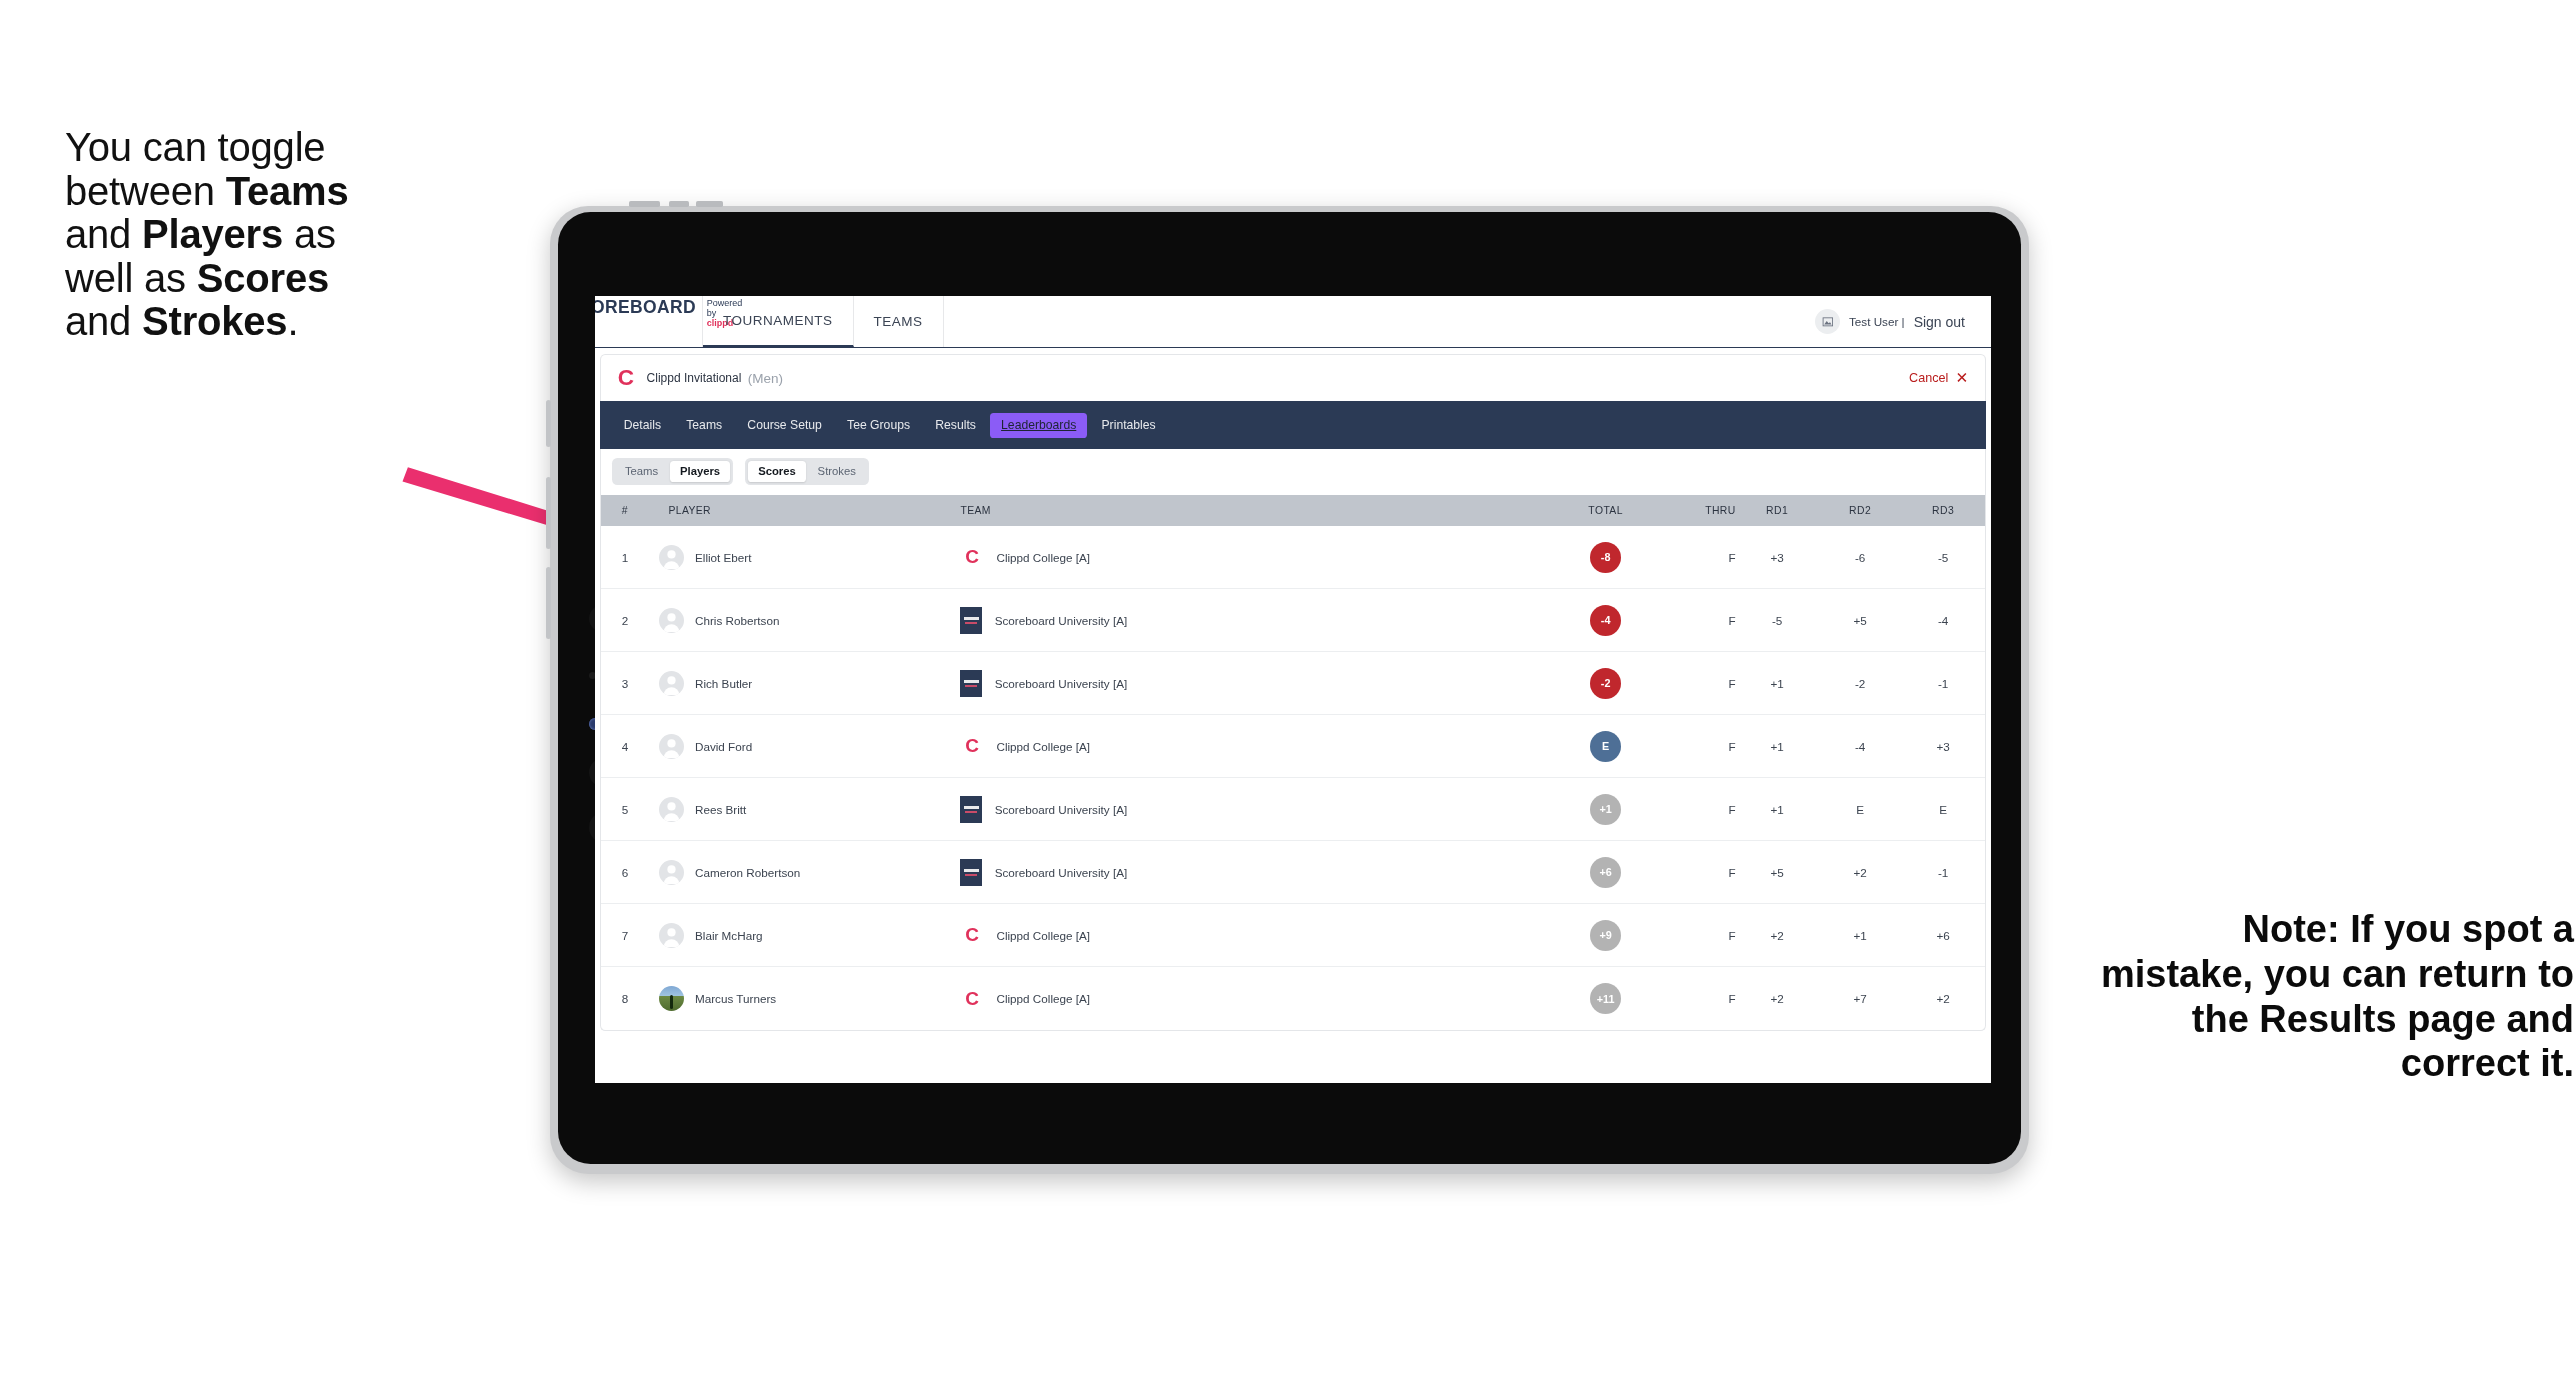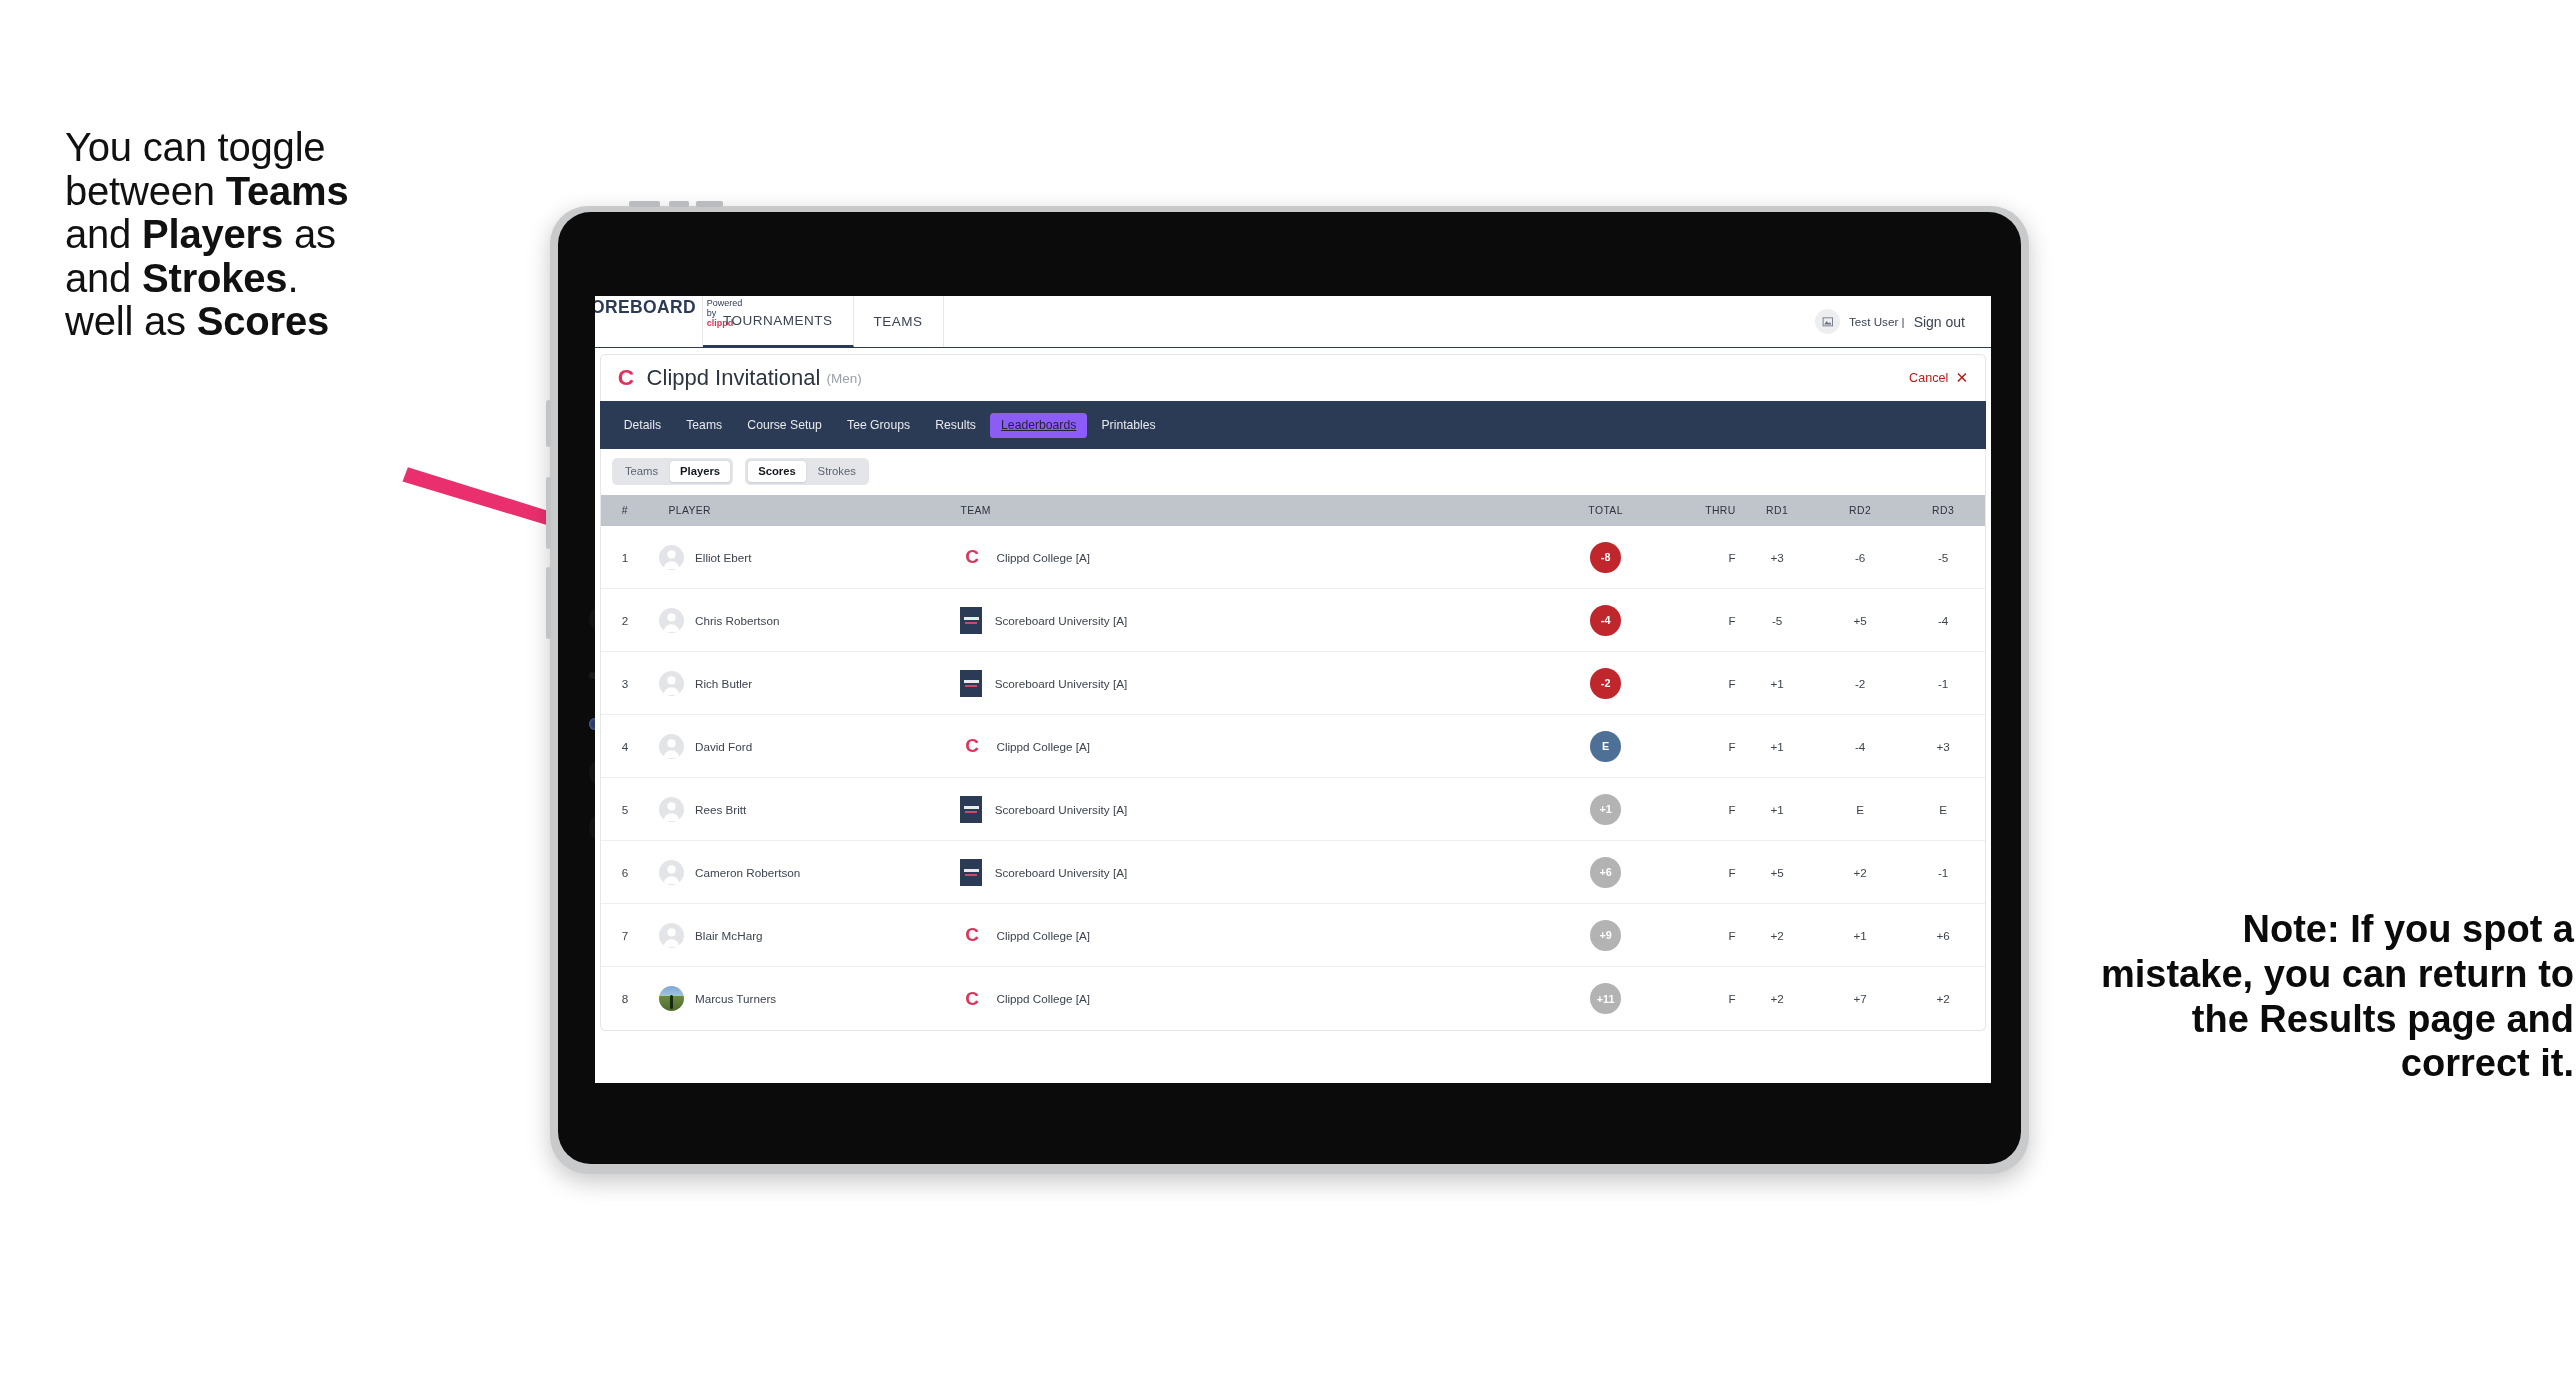--- a/index.html
+++ b/index.html
@@ -104,21 +104,21 @@
   
   .tcard {
     margin: 6.3px 5.4px 0 5.4px; background:#fff; border:0.9px solid #e4e6e9;
     border-bottom:none; border-radius: 5.4px 5.4px 0 0;
     height: 47px; display:flex; align-items:center; padding: 0 16.3px;
   }
   .c-logo {
     font-weight:700; font-size:22.6px; color:#e0315b; margin-right: 12.6px;
     font-family:"Liberation Sans", sans-serif;
   }
-  .t-title { font-size: 22px; color:#2c3442; }
+  .t-title { font-size: 12px; color:#2c3442; }
   .t-gender { font-size: 13.5px; color:#9aa1ab; margin-left: 6.3px; }
   .cancel { margin-left:auto; display:flex; align-items:center; gap:7.2px;
             font-size: 12.6px; color:#b91c1c; cursor:pointer; }
   .cancel .x { font-size: 15.3px; }
 
   
   .subnav {
     margin: 0 5.4px; height: 48px; background:#2b3a55;
     display:flex; align-items:center; padding: 0 12.6px; gap: 3.6px;
   }
@@ -199,24 +199,24 @@
 
   <div class="annot-left">
     <div><span>You can toggle</span></div>
     <div>
       <span>between </span><span class="b">Teams</span>
     </div>
     <div>
       <span>and </span><span class="b">Players</span><span> as</span>
     </div>
     <div>
+      <span>well as </span><span class="b">Scores</span>
+    </div>
+    <div>
       <span>and </span><span class="b">Strokes</span><span>.</span>
-    </div>
-    <div>
-      <span>well as </span><span class="b">Scores</span>
     </div>
   </div>
 
   <svg class="arrow-svg" viewBox="0 0 290 130">
     <path d="M6 18 L218 84 L200 36 L282 92 L190 122 L206 96 L0 34 Z" fill="#ea2f6e"></path>
   </svg>
 
   <div class="annot-right">Note: If you spot a mistake, you can return to the Results page and correct it.</div>
 
   <div class="tablet">

